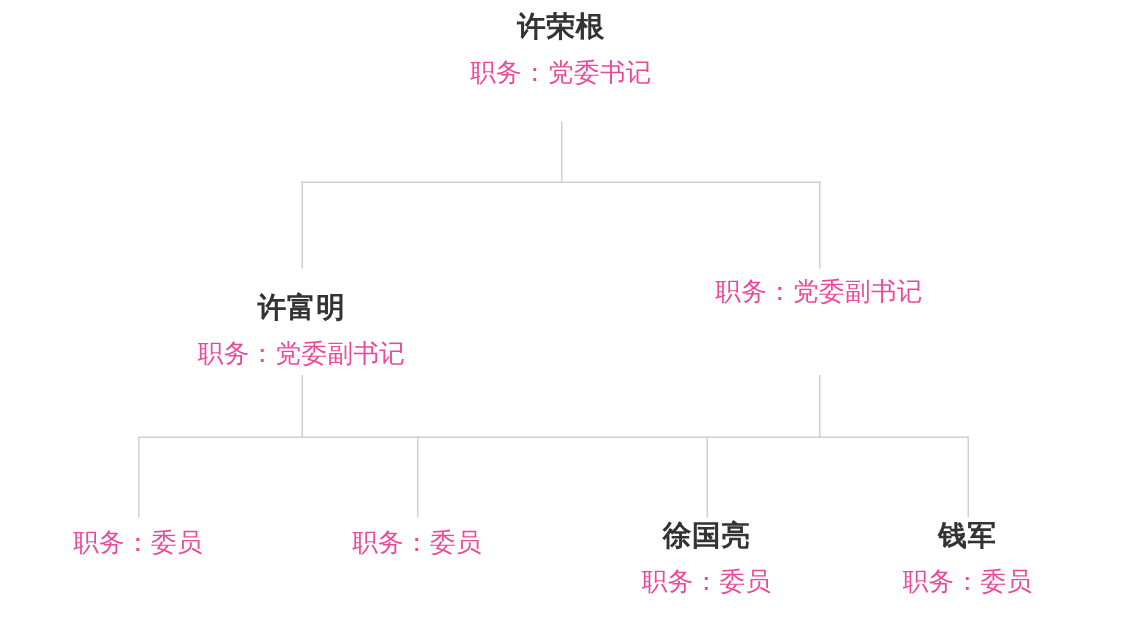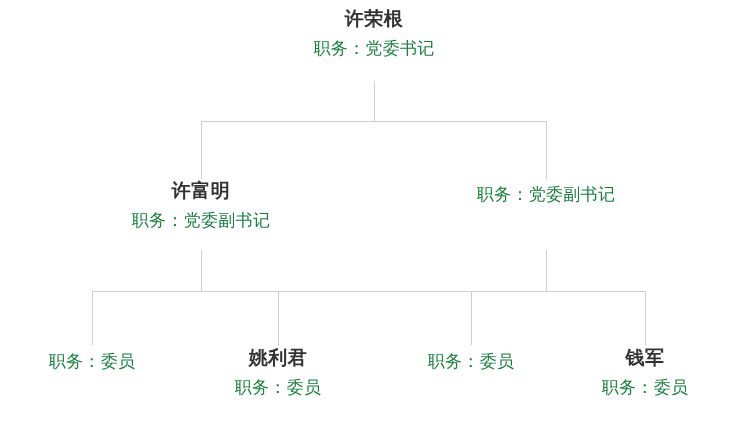--- a/index.html
+++ b/index.html
@@ -29,31 +29,31 @@
   .node-name {
     font-size: 19px;
     font-weight: bold;
     color: #333333;
     letter-spacing: 0.5px;
     line-height: 1.35;
   }
   .node-title {
     font-size: 17px;
     font-weight: normal;
-    color: #15803d;
+    color: #ec4899;
     letter-spacing: 0.3px;
     line-height: 1.5;
     margin-top: 4px;
   }
 
   
   .level-root { left: 274px; top: 6px; width: 200px; }
   
   .level-two { top: 178px; width: 240px; }
-  .node-mid-left  { left: 81px; }
+  .node-mid-left  { left: 81px; margin-top: 15px; }
   .node-mid-right { left: 426px; }
   
   .level-three { top: 345px; width: 186px; }
   .node-leaf-1 { left: -1px; }
   .node-leaf-2 { left: 185px; }
   .node-leaf-3 { left: 378px; }
   .node-leaf-4 { left: 552px; }
 
   
   .line {
@@ -112,25 +112,25 @@
 
   <div class="node level-two node-mid-right">
     <div class="node-title">职务：党委副书记</div>
   </div>
 
   <div class="node level-three node-leaf-1">
     <div class="node-title">职务：委员</div>
   </div>
 
   <div class="node level-three node-leaf-2">
-    <div class="node-name">姚利君</div>
     <div class="node-title">职务：委员</div>
   </div>
 
   <div class="node level-three node-leaf-3">
+    <div class="node-name">徐国亮</div>
     <div class="node-title">职务：委员</div>
   </div>
 
   <div class="node level-three node-leaf-4">
     <div class="node-name">钱军</div>
     <div class="node-title">职务：委员</div>
   </div>
 
 </div>
 

